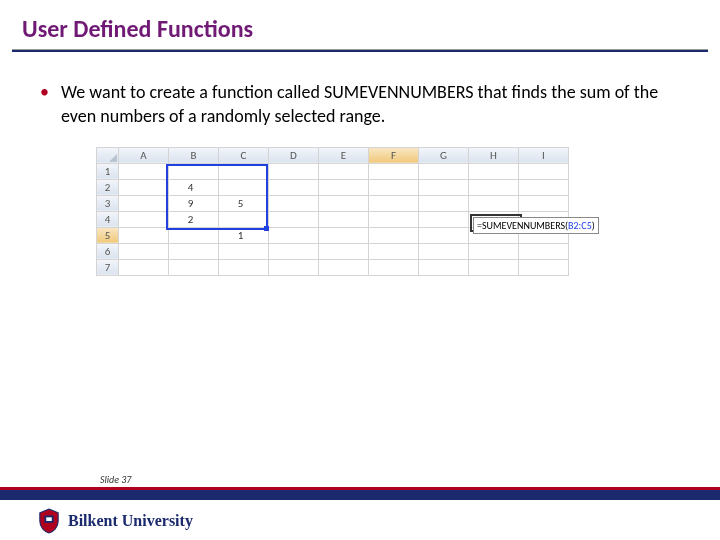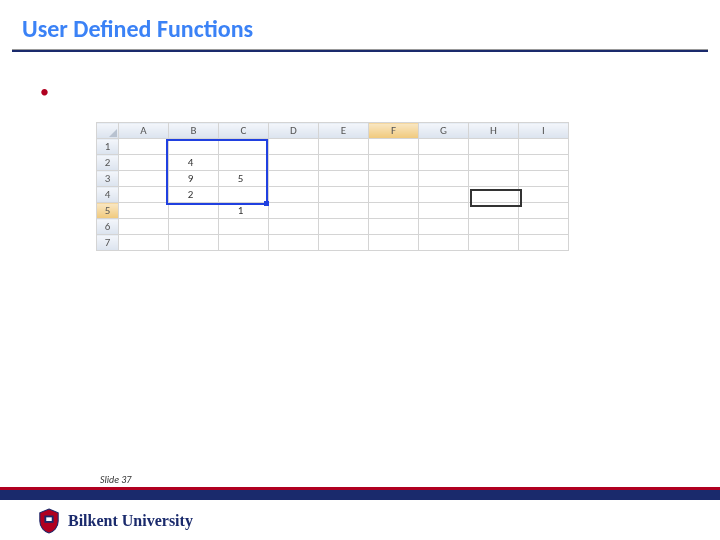--- a/index.html
+++ b/index.html
@@ -7,21 +7,21 @@
     width: 720px;
     height: 540px;
     background: #fff;
     font-family: Calibri, "Segoe UI", Arial, sans-serif;
     position: relative;
     overflow: hidden;
   }
   .slide-title {
     font-size: 24px;
     font-weight: 700;
-    color: #3b82f6;
+    color: #701a75;
     padding: 14px 0 6px 22px;
   }
   .title-underline {
     height: 2px;
     background: #1a2a6c;
     margin: 0 12px 0 12px;
   }
   .title-underline-thin {
     height: 1px;
     background: #999;
@@ -167,25 +167,29 @@
 </style>
 </head>
 <body>
 
 <div class="slide-title">User Defined Functions</div>
 <div class="title-underline-thin"></div>
 <div class="title-underline"></div>
 
 <div class="body-text">
   <span class="bullet">•</span>
+  <span>We want to create a function called SUMEVENNUMBERS that finds the sum of the even numbers of a randomly selected range.</span>
 </div>
 
 <div class="excel-wrap excel-rel">
   <div class="sel-outline"></div>
   <div class="active-cell-outline"></div>
+  <div class="formula-box">
+    <span class="eq">=</span><span class="fn">SUMEVENNUMBERS(</span><span class="rng">B2:C5</span><span class="fn">)</span>
+  </div>
   <table class="excel-table">
     <tbody>
         <tr>
       <th class="corner">
         <svg width="8" height="8">
               <polygon points="8,0 8,8 0,8" fill="#b8c2d0"></polygon>
             </svg>
       </th>
       <th class="col-A">A</th>
       <th class="col-w">B</th>

